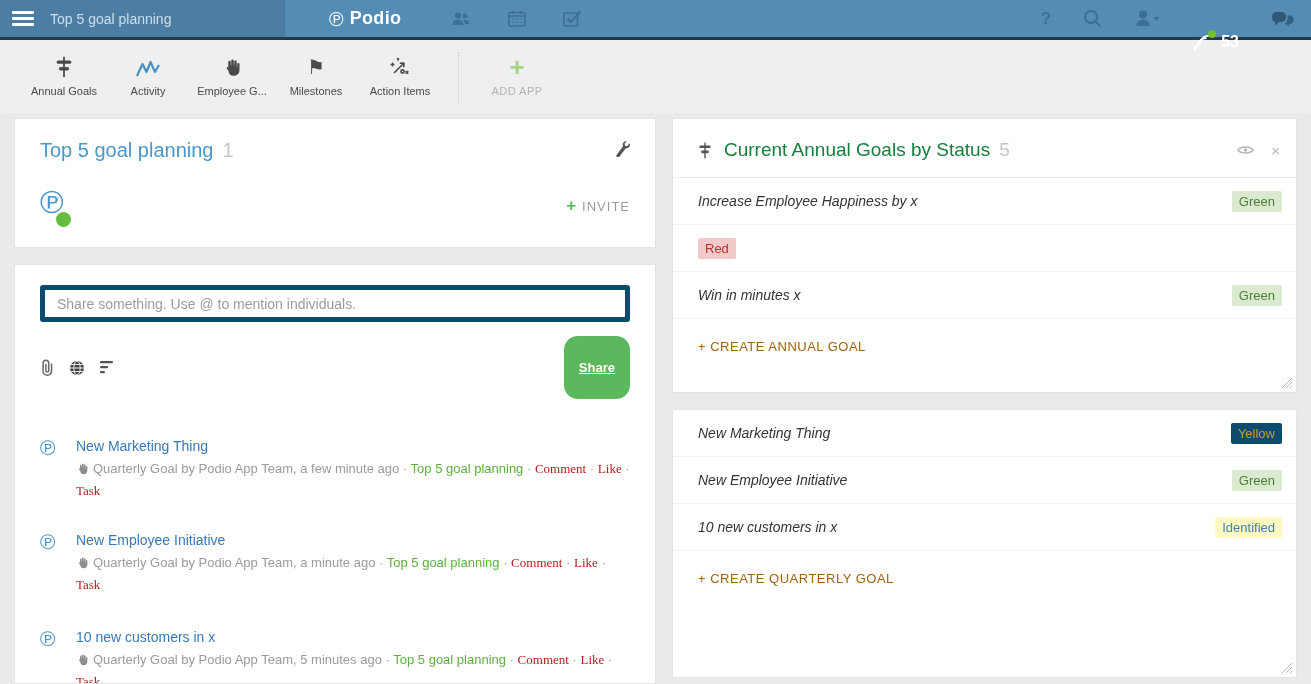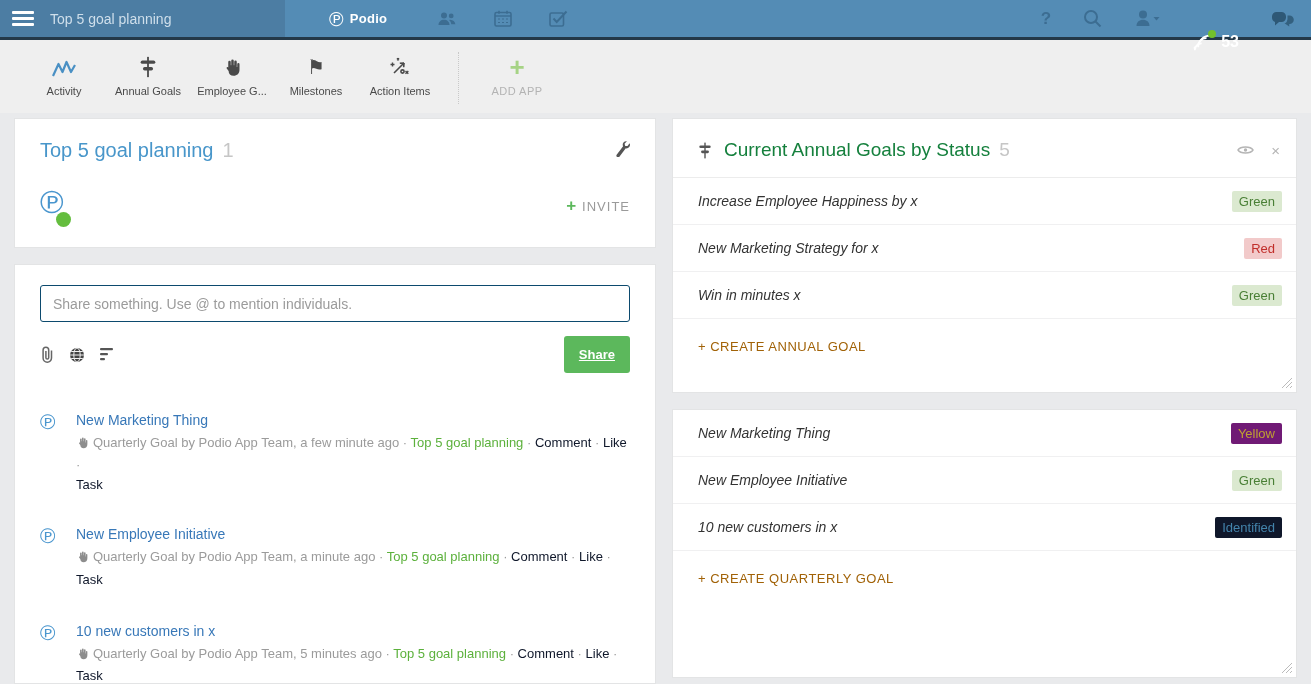--- a/index.html
+++ b/index.html
@@ -8,21 +8,21 @@
 
   
   .topbar { height:40px; display:flex; border-bottom:3px solid #243949; background:#548cb5; }
   .topbar-left { width:285px; background:#4c7da3; display:flex; align-items:center; padding-left:12px; }
   .hamburger { width:22px; cursor:pointer; }
   .hamburger span { display:block; height:3px; background:#fff; margin:3px 0; border-radius:1px; }
   .topbar-ws-title { margin-left:16px; color:#cfdfeb; font-size:14px; }
   .topbar-main { flex:1; display:flex; align-items:center; padding:0 16px 0 44px; }
   .brand { display:flex; align-items:center; color:#fff; }
   .brand .pmark { font-size:20px; margin-right:6px; line-height:1; }
-  .brand .bname { font-size:13px; font-weight:bold; letter-spacing:.3px; }
+  .brand .bname { font-size:18px; font-weight:bold; letter-spacing:.3px; }
   .topnav { display:flex; align-items:center; margin-left:50px; }
   .topnav .nav-ic { margin-right:37px; color:#3c6d92; cursor:pointer; display:flex; }
   .topbar-spacer { flex:1; }
   .topright { display:flex; align-items:center; }
   .topright > * { margin-left:32px; }
   .help-q { color:#3c6d92; font-size:17px; font-weight:bold; cursor:pointer; }
   .ic-dark { color:#3c6d92; cursor:pointer; display:flex; align-items:center; }
   .signal-group { display:flex; align-items:flex-end; cursor:pointer;margin-top:47px; }
   .signal-wrap { position:relative; display:flex; }
   .signal-dot { position:absolute; top:-3px; right:-4px; width:8px; height:8px; border-radius:50%; background:#72c02c; }
@@ -53,56 +53,56 @@
   .ws-members-row { display:flex; align-items:center; margin-top:24px; }
   .member-avatar { position:relative; width:40px; height:40px; cursor:pointer; }
   .member-avatar .pmark { font-size:32px; color:#4a96ce; line-height:1; }
   .presence-dot { position:absolute; left:16px; top:26px; width:15px; height:15px; border-radius:50%; background:#64bd3e; }
   .invite { margin-left:auto; cursor:pointer; display:flex; align-items:center; }
   .invite .plus { color:#5cb85c; font-size:17px; font-weight:bold; margin-right:6px; }
   .invite .inv-label { font-size:13px; color:#9a9a9a; letter-spacing:1px; }
 
   
   .activity-panel { height:420px; padding:20px 25px; overflow:hidden; }
-  .share-input { width:100%; height:37px; border:1px solid #0c4a6e; border-radius:3px; padding:0 12px; font-size:14px; color:#333; font-family:"Liberation Sans",sans-serif; outline:none; }
+  .share-input { width:100%; height:37px; border:5px solid #0c4a6e; border-radius:3px; padding:0 12px; font-size:14px; color:#333; font-family:"Liberation Sans",sans-serif; outline:none; }
   .share-input::placeholder { color:#9b9b9b; }
   .composer-row { display:flex; align-items:center; margin-top:14px; }
   .composer-icons { display:flex; align-items:center; gap:15px; color:#555; }
   .composer-icons > span { cursor:pointer; display:flex; }
-  .share-btn { margin-left:auto; background:#5cb85c; color:#fff; border:none; border-radius:3px; font-size:13px; font-weight:bold; padding:11px 15px; cursor:pointer; font-family:"Liberation Sans",sans-serif;text-decoration:underline; }
+  .share-btn { margin-left:auto; background:#5cb85c; color:#fff; border:none; border-radius:14px; font-size:13px; font-weight:bold; padding:24px 15px; cursor:pointer; font-family:"Liberation Sans",sans-serif;text-decoration:underline; }
 
   .stream { margin-top:26px; }
   .stream-item { display:flex; padding:12px 0 10px; }
   .stream-avatar { width:24px; margin-right:12px; }
   .stream-avatar .pmark { font-size:21px; color:#4a96ce; line-height:1; }
   .stream-body { flex:1; min-width:0; }
   .stream-title { font-size:14px; color:#3878b8; cursor:pointer; display:inline-block; margin-bottom:5px; }
   .meta { font-size:13px; color:#9b9b9b; line-height:1.55; }
   .meta .hand-ic { color:#8d8d8d; display:inline-block; vertical-align:-2px; margin-right:4px; }
   .meta a { text-decoration:none; cursor:pointer; }
   .meta .space-link { color:#5cb13c; }
-  .meta .act-link { color:#0f172a; }
+  .meta .act-link { color:#b91c1c;font-family:Liberation Serif, serif; }
 
   
   .widget { background:#fff; border:1px solid #e3e4e5; position:relative; }
   .widget-a { height:275px; margin-bottom:16px; }
   .widget-b { height:269px; }
   .widget-header { display:flex; align-items:center; padding:20px 16px 16px 25px; border-bottom:1px solid #ececec; }
   .widget-header .w-ic { color:#555; display:flex; margin-right:12px; }
   .widget-title { font-size:19px; color:#15803d; cursor:pointer; }
   .widget-count { font-size:19px; color:#c6c6c6; margin-left:9px; }
   .widget-tools { margin-left:auto; display:flex; align-items:center; gap:17px; }
   .widget-tools > span { color:#b5b5b5; cursor:pointer; display:flex; font-size:15px; line-height:1; }
   .w-row { height:47px; display:flex; align-items:center; padding:0 14px 0 25px; border-bottom:1px solid #f0f0f1; cursor:pointer; }
   .w-row-label { flex:1; font-size:14px; color:#333;font-style:italic; }
   .badge { font-size:13px; padding:3px 7px; border-radius:2px; }
   .badge-green  { background:#dbe9d0; color:#497f35; }
   .badge-red    { background:#f2caca; color:#c12e2a; }
-  .badge-yellow { background:#701a75; color:#bfa033; }
-  .badge-blue   { background:#0f172a; color:#4383ab; }
+  .badge-yellow { background:#0c4a6e; color:#bfa033; }
+  .badge-blue   { background:#fef9c3; color:#4383ab; }
   .w-footer { padding:20px 25px; font-size:13px; color:#a16207; letter-spacing:.5px; cursor:pointer; }
   .resize-grip { position:absolute; right:3px; bottom:3px; cursor:nwse-resize; display:flex; }
 </style>
 </head>
 <body>
 
 <div class="topbar">
   <div class="topbar-left">
     <div class="hamburger">
         <span></span>
@@ -174,37 +174,37 @@
         <svg width="24" height="18" viewBox="0 0 24 18" fill="currentColor">
             <path d="M1 6.5A4.5 4.5 0 0 1 5.5 2h5A4.5 4.5 0 0 1 15 6.5v1A4.5 4.5 0 0 1 10.5 12H8l-4 3.5V12A4.8 4.8 0 0 1 1 7.5z"></path>
             <path d="M16.5 5.5h2A4.3 4.3 0 0 1 22.8 9.8c0 2.4-1.9 4.2-4.3 4.2h-.3v2.6L14.6 14h-1.1a5.8 5.8 0 0 0 3-4.8z" opacity=".85"></path>
           </svg>
       </span>
     </div>
   </div>
 </div>
 
 <div class="appbar">
-  <div class="app-item active">
-    <div class="app-ic">
-      <svg width="26" height="20" viewBox="0 0 26 20" fill="none" stroke="currentColor" stroke-width="2.2" stroke-linejoin="round">
-          <path d="M2 18L7.5 6l4 8L15.5 4l4.5 10 4-7"></path>
-        </svg>
-    </div>
-    <div class="app-label">Activity</div>
-  </div>
   <div class="app-item">
     <div class="app-ic">
       <svg width="18" height="22" viewBox="0 0 16 18" fill="currentColor">
           <rect x="7.2" y="0" width="1.6" height="18"></rect>
           <rect x="1.5" y="3.2" width="13" height="3" rx="1.5"></rect>
           <rect x="3.5" y="9" width="9" height="3" rx="1.5"></rect>
         </svg>
     </div>
     <div class="app-label">Annual Goals</div>
+  </div>
+  <div class="app-item active">
+    <div class="app-ic">
+      <svg width="26" height="20" viewBox="0 0 26 20" fill="none" stroke="currentColor" stroke-width="2.2" stroke-linejoin="round">
+          <path d="M2 18L7.5 6l4 8L15.5 4l4.5 10 4-7"></path>
+        </svg>
+    </div>
+    <div class="app-label">Activity</div>
   </div>
   <div class="app-item">
     <div class="app-ic">
       <svg width="20" height="22" viewBox="0 0 16 16" fill="currentColor">
           <path d="M5 8.2V4a1 1 0 0 1 2 0v2.6h.4V2.9a1 1 0 0 1 2 0v3.7h.4V3.7a1 1 0 0 1 2 0V8h.4V5.7a.9.9 0 0 1 1.8 0V10c0 3.2-1.9 5-4.7 5-2.6 0-4-1.5-4-3.9l-1.5-1.9c-.5-.7.4-1.6 1.1-.9z"></path>
         </svg>
     </div>
     <div class="app-label">Employee G...</div>
   </div>
   <div class="app-item">
@@ -387,21 +387,20 @@
               </svg>
           </span>
           <span>×</span>
         </span>
       </div>
       <div class="w-row">
         <span class="w-row-label">Increase Employee Happiness by x</span>
         <span class="badge badge-green">Green</span>
       </div>
       <div class="w-row">
-        <span class="w-row-label">New Marketing Strategy for x</span>
         <span class="badge badge-red">Red</span>
       </div>
       <div class="w-row">
         <span class="w-row-label">Win in minutes x</span>
         <span class="badge badge-green">Green</span>
       </div>
       <div class="w-footer">+ CREATE ANNUAL GOAL</div>
       <span class="resize-grip">
         <svg width="12" height="12" viewBox="0 0 12 12" stroke="#bbb" stroke-width="1">
             <path d="M11 1L1 11M11 5L5 11M11 9L9 11"></path>

